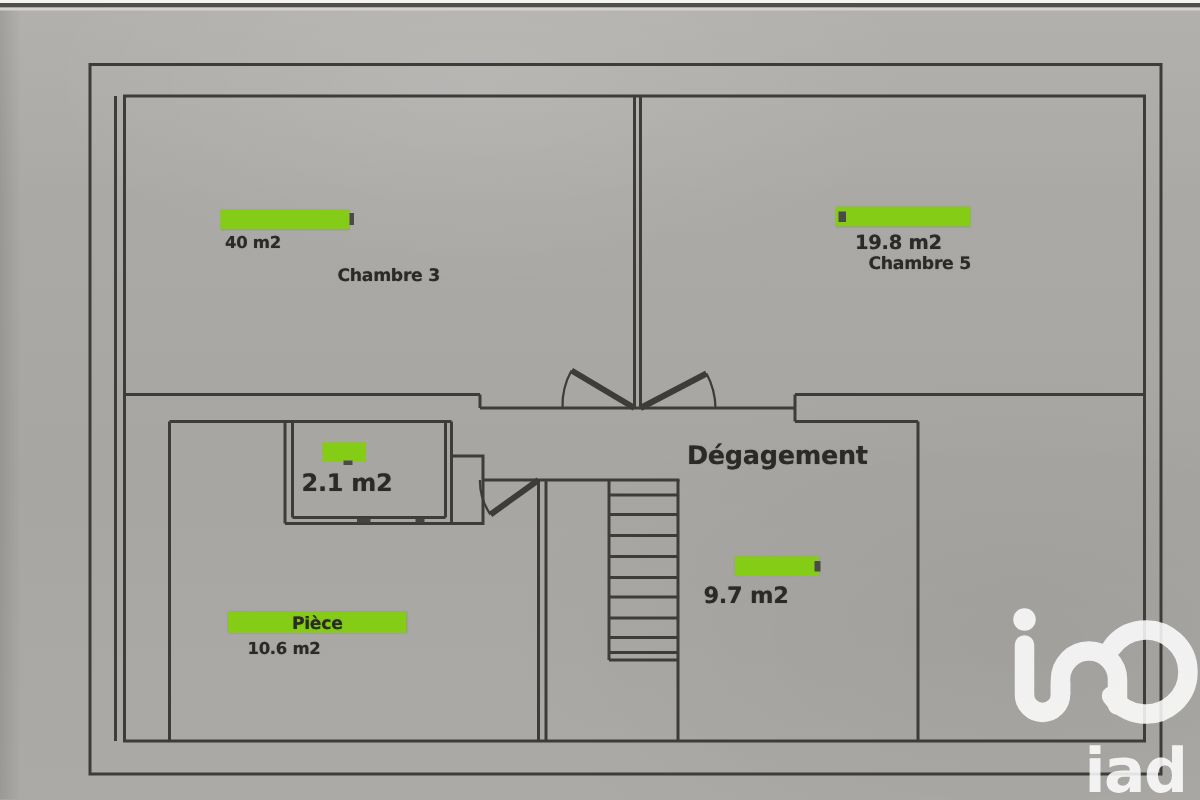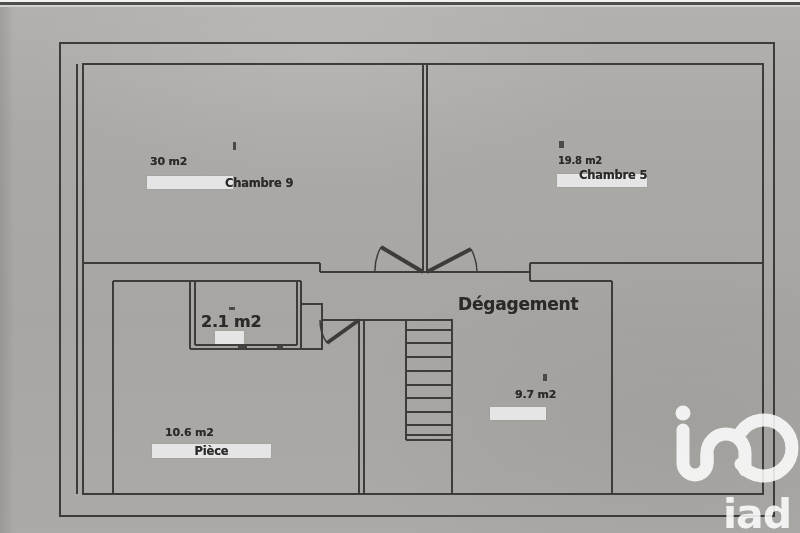--- a/index.html
+++ b/index.html
@@ -18,21 +18,21 @@
   }
   .scan-strip{position:absolute;left:0;width:800px;}
   .strip-a{top:0;height:2px;background:#f2f2ef;}
   .strip-b{top:2px;height:3px;background:#4e4e4c;}
   .strip-c{top:5px;height:2px;background:#d3d2cf;}
   svg.plan{position:absolute;left:0;top:0;}
   .label{
     position:absolute;color:#2b2a28;font-weight:bold;white-space:nowrap;
     text-shadow:0 0 .6px rgba(43,42,40,.55);letter-spacing:-.2px;
   }
-  .whiteout{position:absolute;background:#e5e5e5;box-shadow:0 0 1px rgba(120,120,118,.6);margin-top:36px;}
+  .whiteout{position:absolute;background:#84cc16;box-shadow:0 0 1px rgba(120,120,118,.6);}
   .tick{position:absolute;background:#4a4a47;}
   .piece-bar{display:flex;align-items:center;justify-content:center;}
   .wm-text{
     position:absolute;color:#ffffff;opacity:.86;font-weight:bold;
     font-family:"DejaVu Sans",sans-serif;letter-spacing:-1px;
   }
 </style>
 </head>
 <body>
 
@@ -128,27 +128,27 @@
 <div class="whiteout" style="left:215px;top:295px;width:29px;height:13px;"></div>
 <div class="tick" style="left:229px;top:307px;width:6px;height:3px;"></div>
 
 <div class="whiteout" style="left:490px;top:371px;width:56px;height:13px;"></div>
 <div class="tick" style="left:543px;top:374px;width:4px;height:7px;"></div>
 
 <div class="whiteout piece-bar" style="left:152px;top:408px;width:119px;height:14px;">
   <span class="label" style="position:static;font-size:11.5px;">Pièce</span>
 </div>
 
-<div class="label" style="left:150px;top:155px;font-size:11px;">30 m2</div>
-<div class="label" style="left:225px;top:176px;font-size:11.5px;">Chambre 9</div>
+<div class="label" style="left:150px;top:155px;font-size:11px;">40 m2</div>
+<div class="label" style="left:225px;top:176px;font-size:11.5px;">Chambre 3</div>
 
-<div class="label" style="left:558px;top:155px;font-size:10px;">19.8 m2</div>
+<div class="label" style="left:570px;top:155px;font-size:13px;">19.8 m2</div>
 <div class="label" style="left:579px;top:168px;font-size:11.5px;">Chambre 5</div>
 
 <div class="label" style="left:458px;top:294px;font-size:17px;">Dégagement</div>
 
 <div class="label" style="left:201px;top:312px;font-size:16px;">2.1 m2</div>
 
 <div class="label" style="left:165px;top:426px;font-size:11px;">10.6 m2</div>
 
-<div class="label" style="left:515px;top:388px;font-size:11px;">9.7 m2</div>
+<div class="label" style="left:469px;top:388px;font-size:15px;">9.7 m2</div>
 
 <div class="wm-text" style="left:723px;top:490px;font-size:41px;">iad</div>
 
 </body></html>

